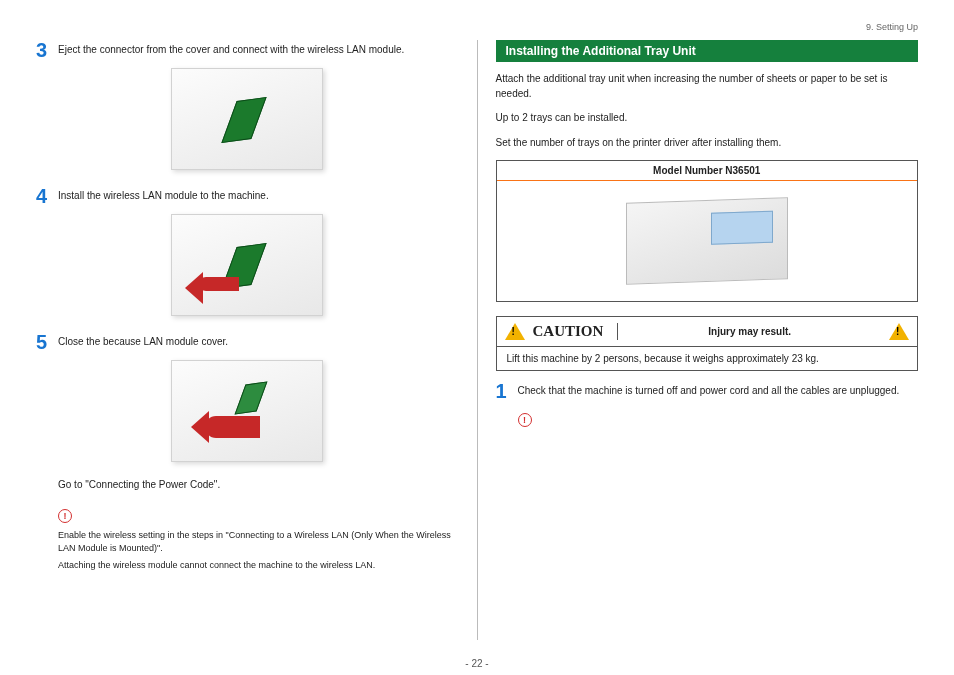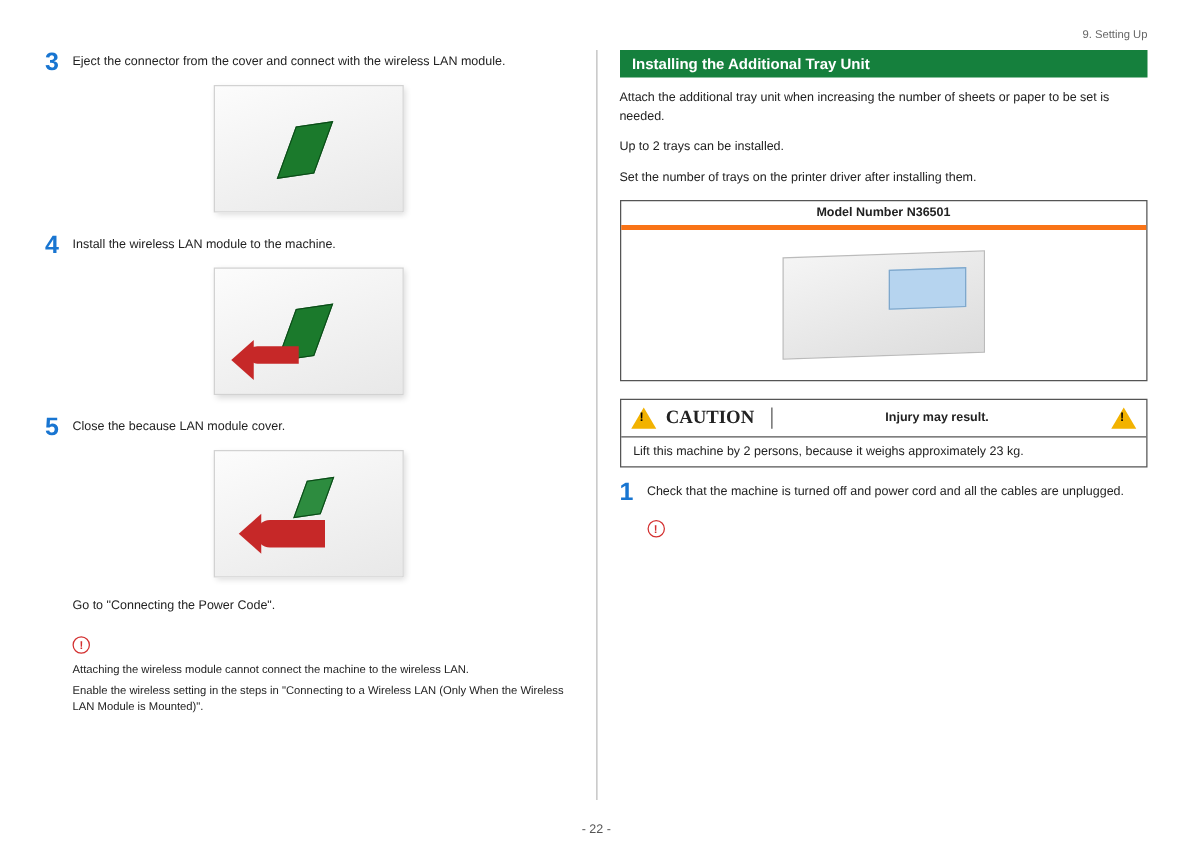--- a/index.html
+++ b/index.html
@@ -119,21 +119,21 @@
     font-weight: bold;
     font-size: 12px;
     padding: 4px 10px;
     margin-bottom: 10px;
   }
   .model-box {
     border: 1px solid #555;
     margin: 10px 0 14px 0;
   }
   .model-head {
-    border-bottom: 4px solid #f97316;
+    border-bottom: 1px solid #f97316;
     text-align: center;
     font-weight: bold;
     font-size: 10px;
     padding: 4px;
   }
   .model-body {
     height: 120px;
     display:flex; align-items:center; justify-content:center;
   }
   .tray-fig {
@@ -231,22 +231,22 @@
       <div class="fig">
         <div class="fig-box">
             <div class="fig-board" style="background:#2d8c3f;left:45%;top:22%;width:20px;height:28px;"></div>
             <div class="fig-arrow"></div>
           </div>
       </div>
 
       <div class="para" style="margin-left:22px;">Go to "Connecting the Power Code".</div>
 
       <div class="note-icon">!</div>
+      <div class="small-text">Enable the wireless setting in the steps in "Connecting to a Wireless LAN (Only When the Wireless LAN Module is Mounted)".</div>
       <div class="small-text">Attaching the wireless module cannot connect the machine to the wireless LAN.</div>
-      <div class="small-text">Enable the wireless setting in the steps in "Connecting to a Wireless LAN (Only When the Wireless LAN Module is Mounted)".</div>
     </div>
 
     <div class="divider"></div>
 
     <div class="col">
       <div class="section-head">Installing the Additional Tray Unit</div>
 
       <div class="para">Attach the additional tray unit when increasing the number of sheets or paper to be set is needed.</div>
       <div class="para">Up to 2 trays can be installed.</div>
       <div class="para">Set the number of trays on the printer driver after installing them.</div>

